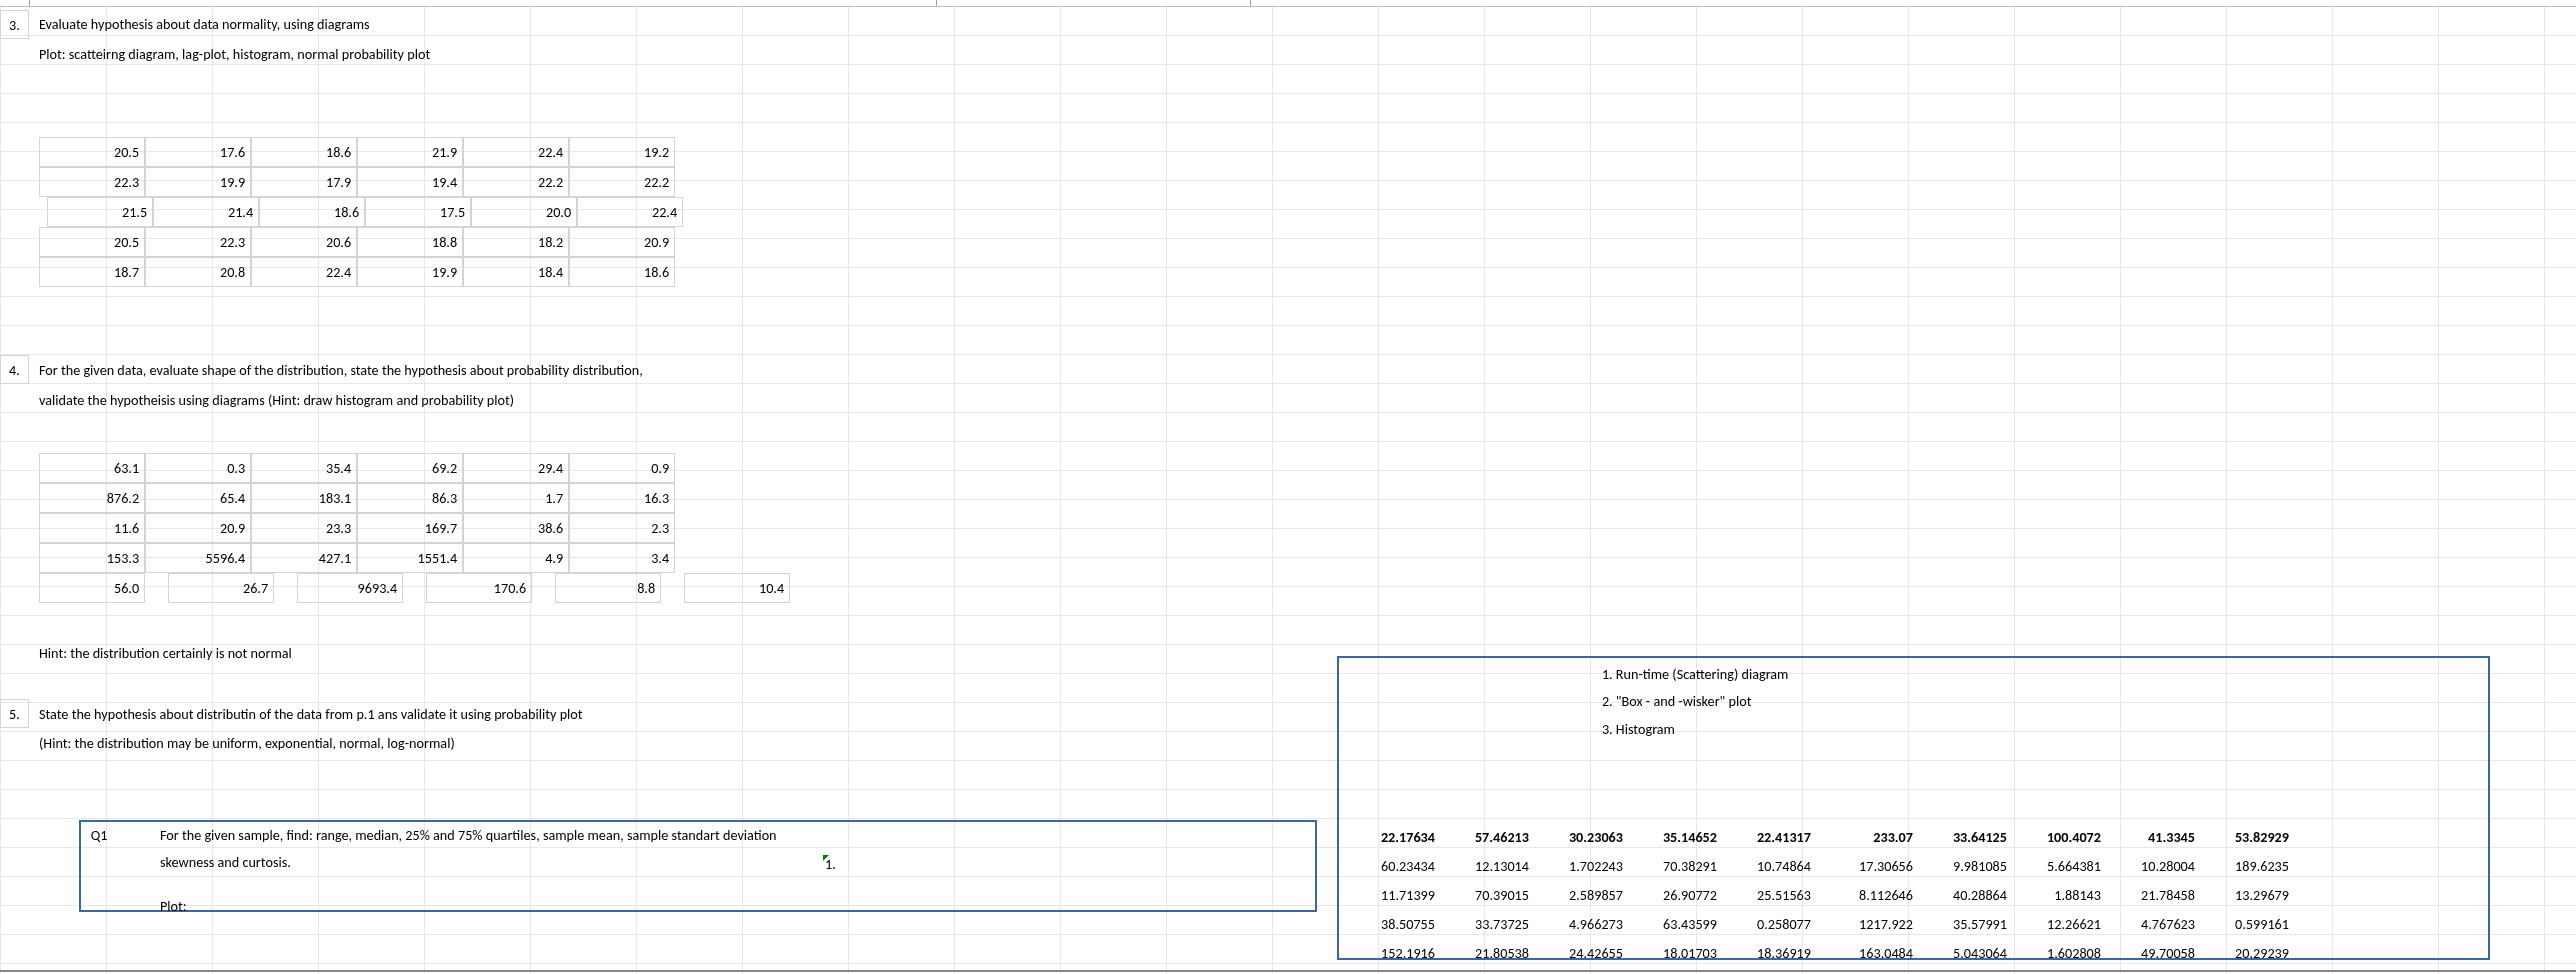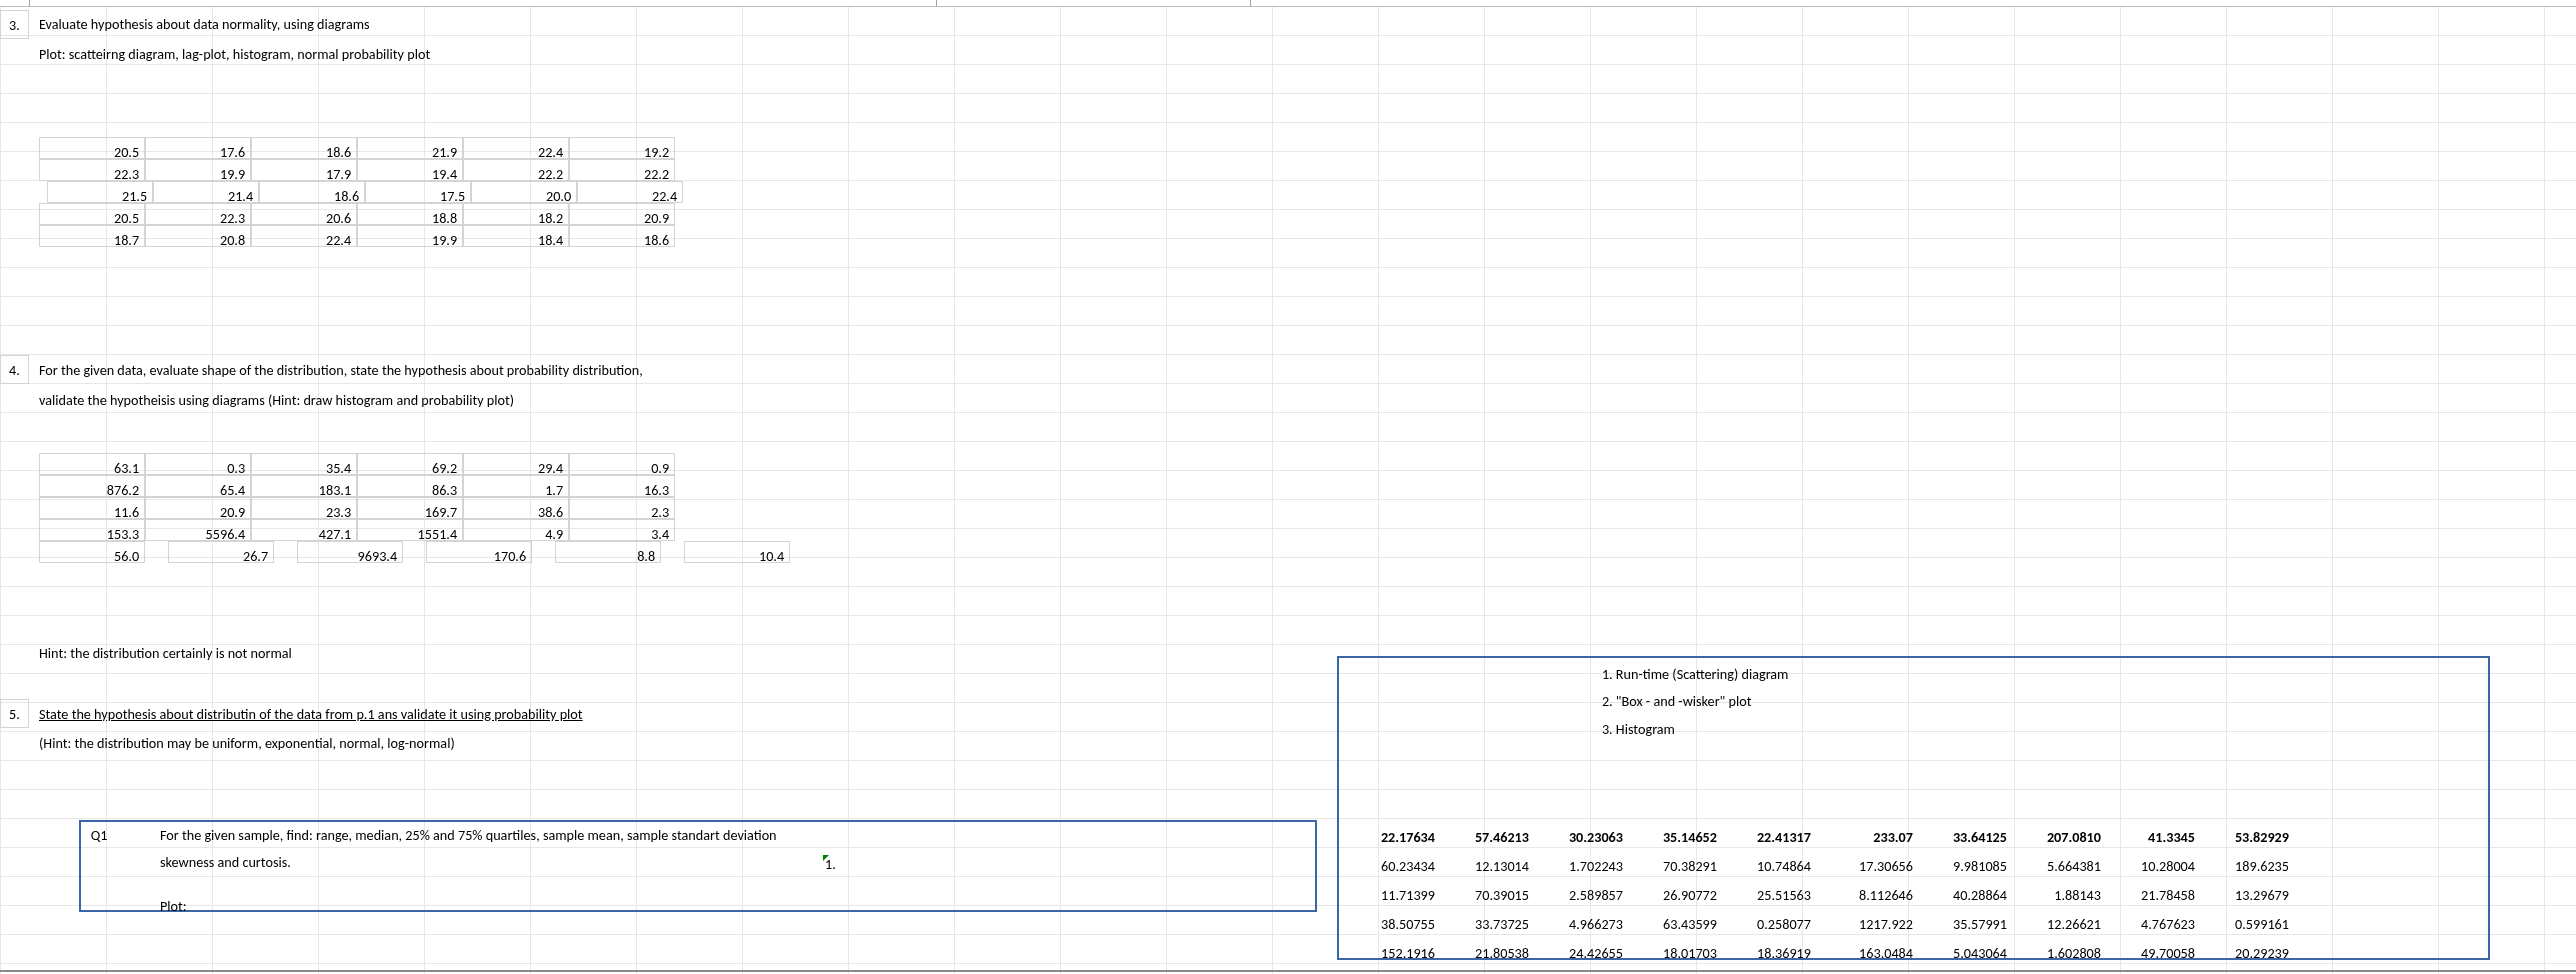--- a/index.html
+++ b/index.html
@@ -19,21 +19,21 @@
   
   .row {
     position: absolute;
     display: flex;
     align-items: center;
     height: 29px;
     box-sizing: border-box;
   }
   .c {
     width: 106px;
-    height: 22px;
+    height: 30px;
     line-height: 29px;
     padding: 0 4.9px;
     box-sizing: border-box;
     border: 0.5px solid #d4d4d4;
     white-space: nowrap;
     overflow: visible;
   }
   .c.num { text-align: right; }
   .label-cell {
     width: 29px;
@@ -217,21 +217,21 @@
       </div>
     </div>
 
   <div class="row" style="top:638px;left:39px;width:981px;">
     <span class="span-text">Hint: the distribution certainly is not normal</span>
   </div>
 
   <div class="row" style="top:699px;left:0;">
     <div class="label-cell">5.</div>
   </div>
-  <div class="row" style="top:699px;left:39px;width:1374px;text-decoration:underline;">
+  <div class="row" style="top:699px;left:39px;width:1374px;">
     <span class="span-text">State the hypothesis about distributin of the data from p.1 ans validate it using probability plot</span>
   </div>
   <div class="row" style="top:728px;left:39px;width:1374px;">
     <span class="span-text">(Hint: the distribution may be uniform, exponential, normal, log-normal)</span>
   </div>
 
   <div class="bordered-box" style="position:absolute;top:820px;left:79px;width:1238px;height:92px;">
     <div style="position:absolute;top:3.9px;left:9.8px;">Q1</div>
     <div style="position:absolute;top:3.9px;left:79px;white-space:nowrap;">For the given sample, find: range, median, 25% and 75% quartiles, sample mean, sample standart deviation</div>
     <div style="position:absolute;top:31px;left:79px;white-space:nowrap;">skewness and curtosis.</div>
@@ -249,21 +249,21 @@
     </div>
     <div id="rt" style="position:absolute;top:165px;left:5.9px;">
         <div style="display: flex; font-weight: bold;">
           <div class="rc">22.17634</div>
           <div class="rc">57.46213</div>
           <div class="rc">30.23063</div>
           <div class="rc">35.14652</div>
           <div class="rc">22.41317</div>
           <div class="rc" style="width: 102px;">233.07</div>
           <div class="rc">33.64125</div>
-          <div class="rc">207.0810</div>
+          <div class="rc">100.4072</div>
           <div class="rc">41.3345</div>
           <div class="rc">53.82929</div>
         </div>
         <div style="display: flex;">
           <div class="rc">60.23434</div>
           <div class="rc">12.13014</div>
           <div class="rc">1.702243</div>
           <div class="rc">70.38291</div>
           <div class="rc">10.74864</div>
           <div class="rc" style="width: 102px;">17.30656</div>

